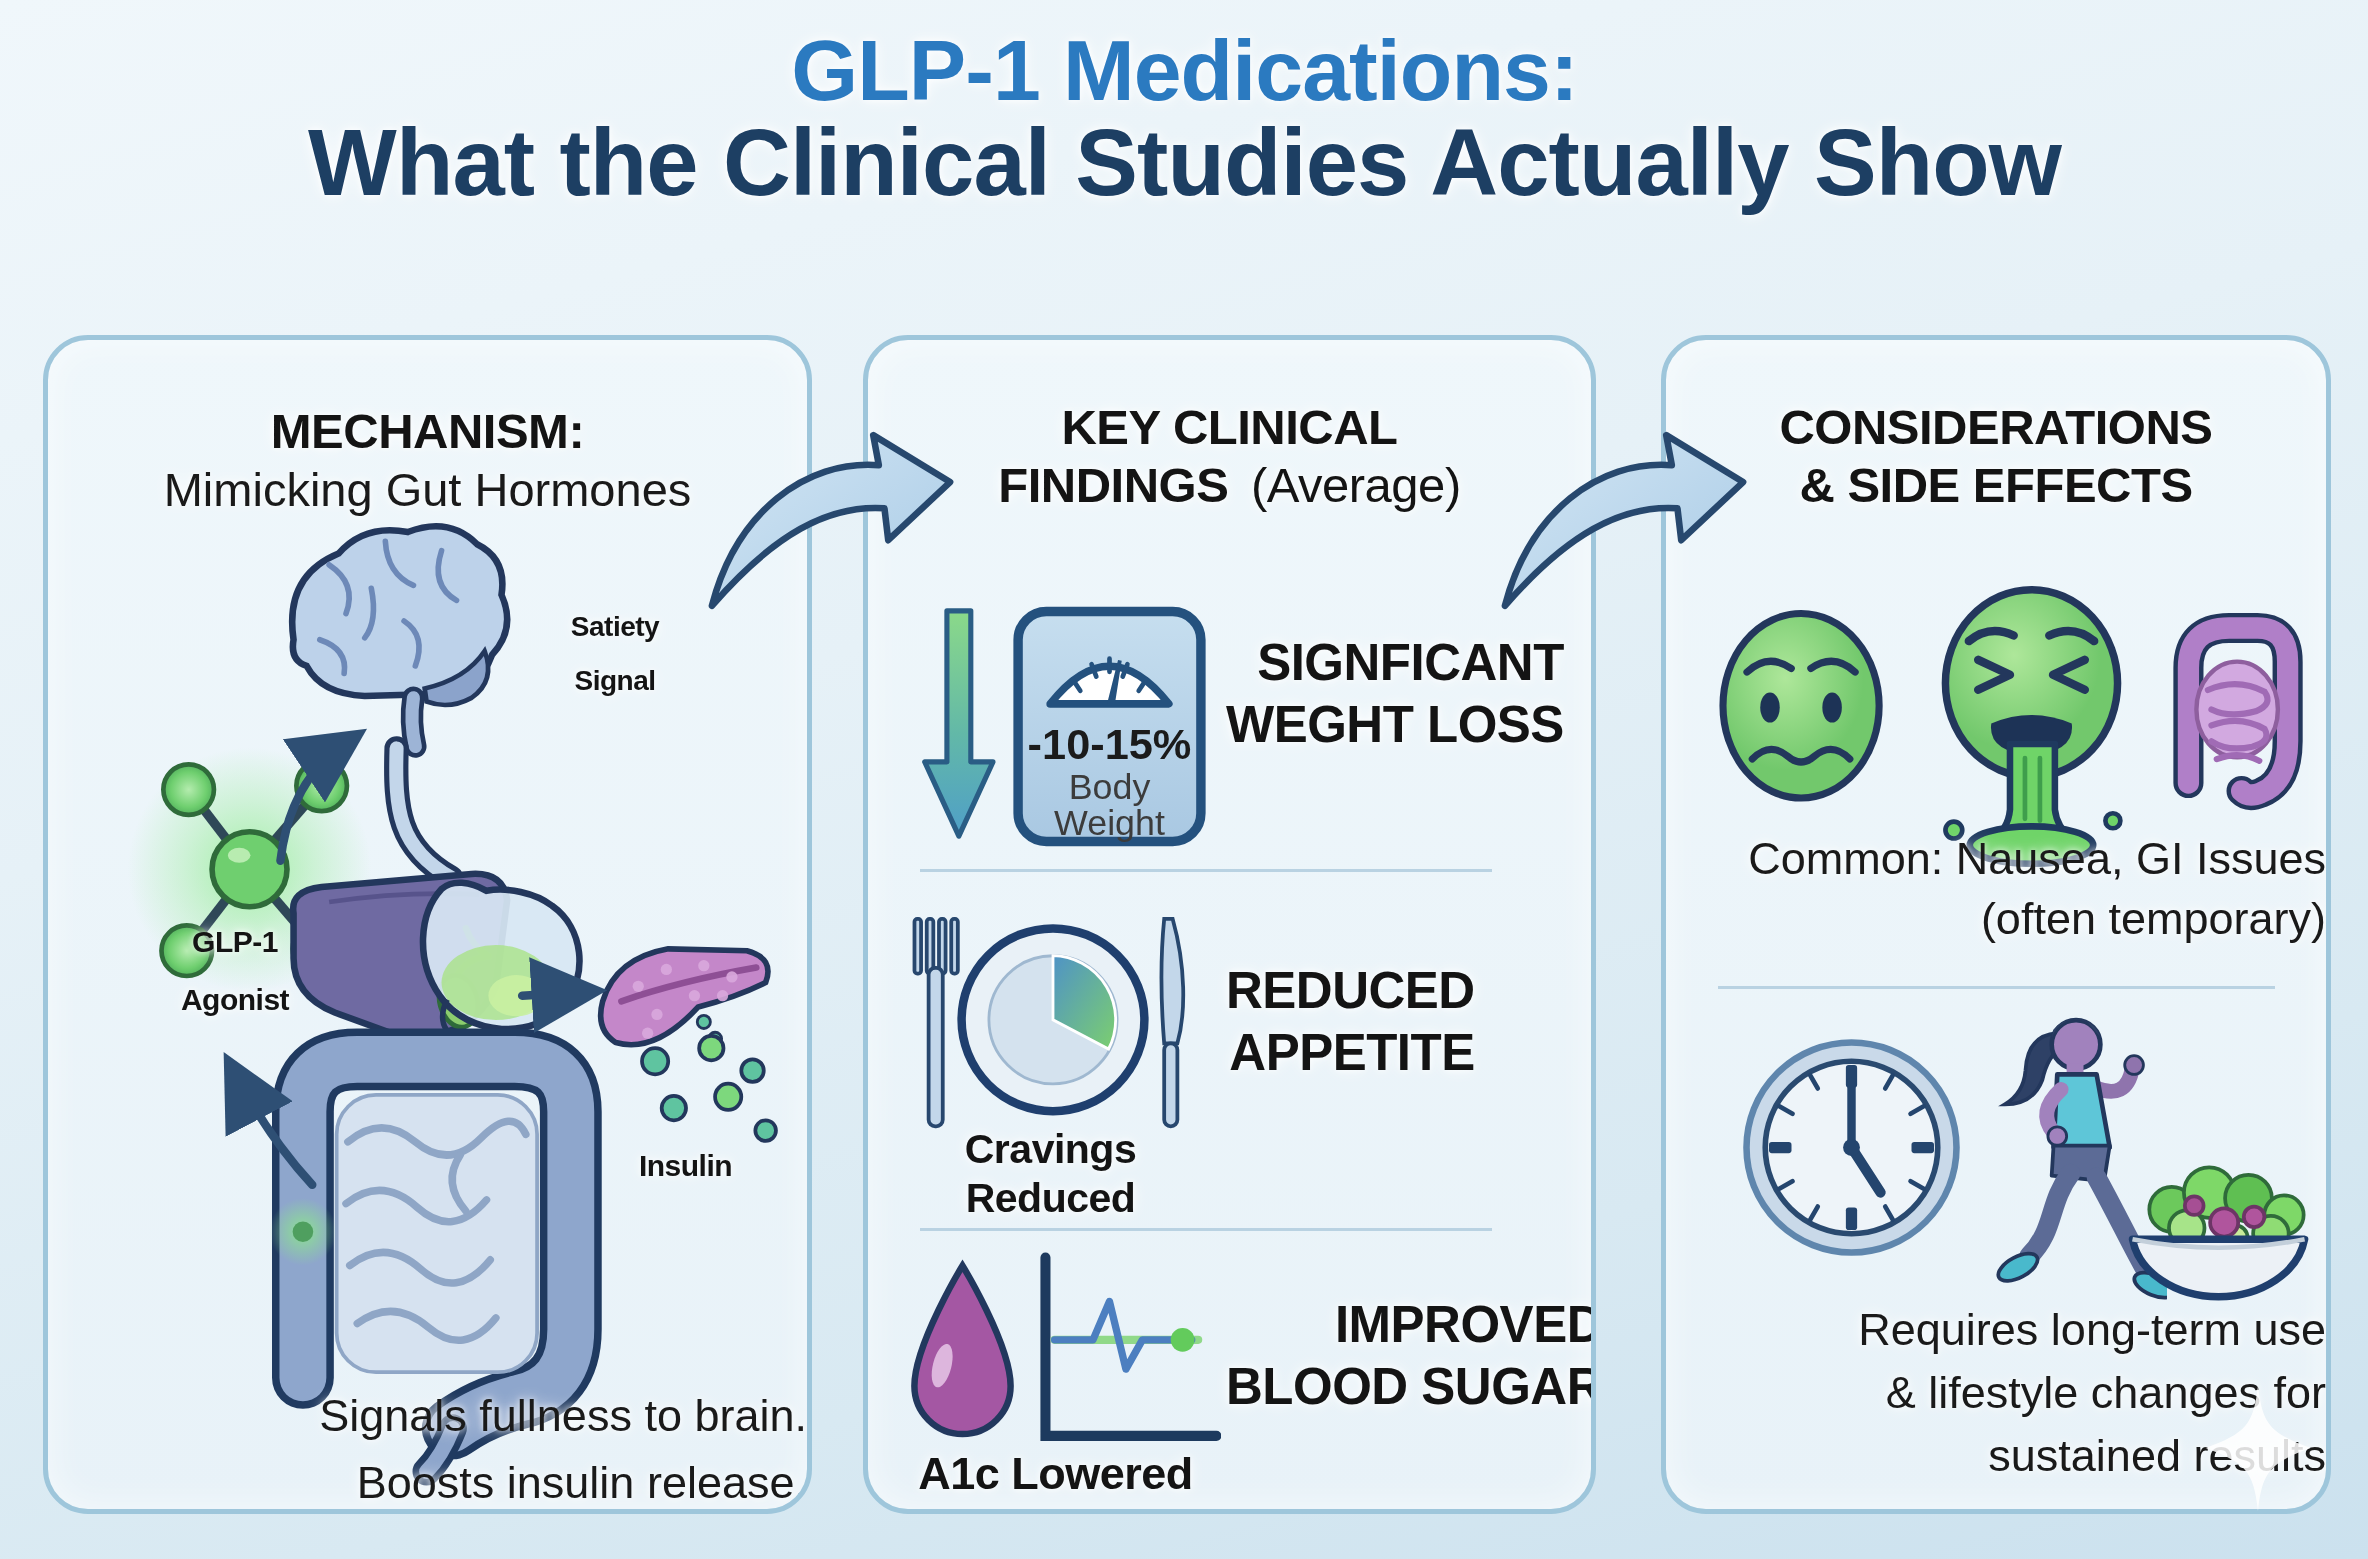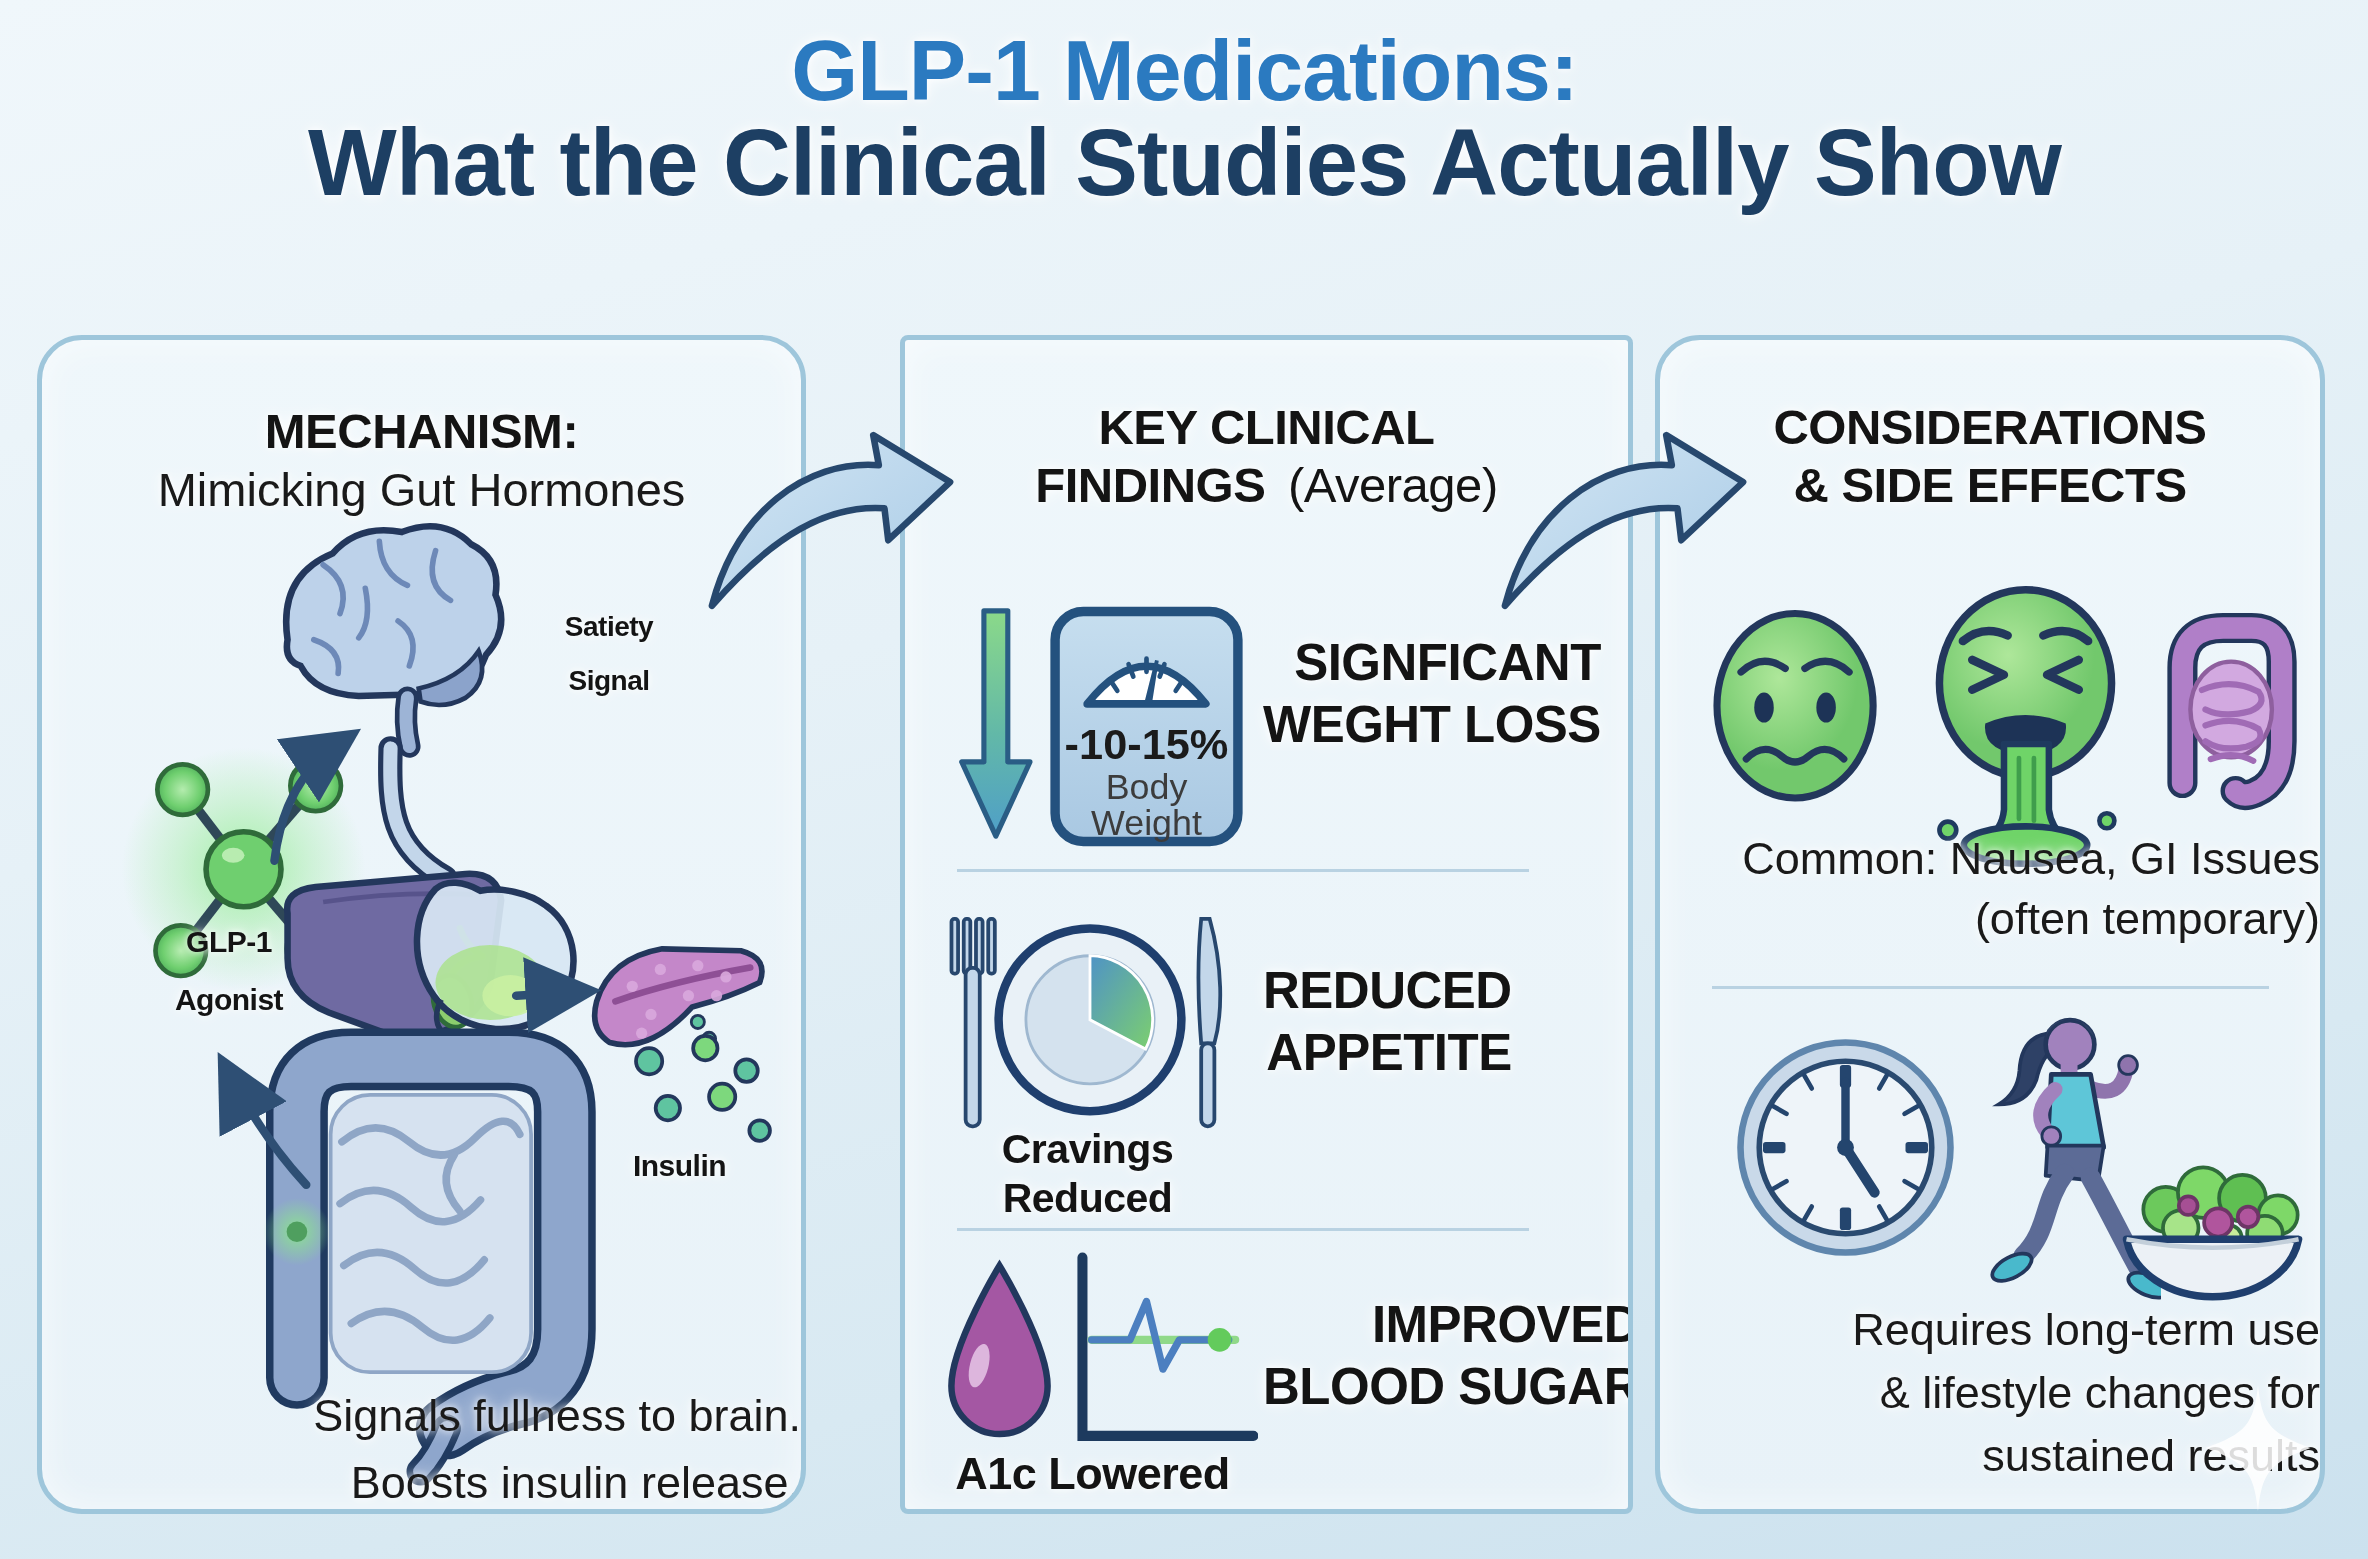--- a/index.html
+++ b/index.html
@@ -5,23 +5,23 @@
   html,body{margin:0;padding:0;}
   body{font-family:"Liberation Sans","DejaVu Sans",sans-serif;}
   .canvas{position:relative;width:2369px;height:1559px;overflow:hidden;
     background:linear-gradient(165deg,#f0f7fb 0%,#e6f1f7 40%,#d8e9f2 75%,#cbe1ee 100%);text-decoration:underline;}
   .halo{text-shadow:0 0 15px rgba(255,255,255,.95),0 0 6.6px rgba(255,255,255,.85);}
   .title{position:absolute;width:100%;text-align:center;font-weight:700;letter-spacing:-0.9px;}
   .t1{top:20.6px;font-size:86px;color:#2b7ac0;}
   .t2{top:109px;font-size:94px;color:#1d3f63;}
   .panel{position:absolute;top:335px;height:1169px;border:5.6px solid #9ec6db;border-radius:45px;
     background:linear-gradient(180deg,#eff7fb 0%,#e8f2f8 100%);overflow:hidden;z-index:1;
-    box-shadow:inset 0 0 37px rgba(255,255,255,.6);}
+    box-shadow:inset 0 0 37px rgba(255,255,255,.6);margin-left:6px;}
   .p1{left:37px;width:759px;}
-  .p2{left:900px;width:723px;border-radius:8px;}
+  .p2{left:857px;width:723px;}
   .p3{left:1655px;width:660px;}
   .ph{position:absolute;width:100%;text-align:center;font-size:49px;font-weight:700;color:#141414;letter-spacing:-0.5px;line-height:58px;}
   .psub{position:absolute;width:100%;text-align:center;font-size:47px;font-weight:400;color:#1a1a1a;line-height:56px;}
   .abs{position:absolute;}
   .blbl{font-size:30px;font-weight:700;line-height:56px;text-align:center;color:#141414;letter-spacing:-0.5px;}
   .cap{font-size:45px;font-weight:400;color:#1a1a1a;text-align:right;line-height:67px;}
   .ft{font-size:51px;font-weight:700;line-height:62px;color:#141414;letter-spacing:-0.5px;white-space:nowrap;text-align:right;}
   .hrline{position:absolute;height:2.8px;background:#b9d2e2;}
   .swoosh{position:absolute;z-index:5;}
   svg{display:block;}

